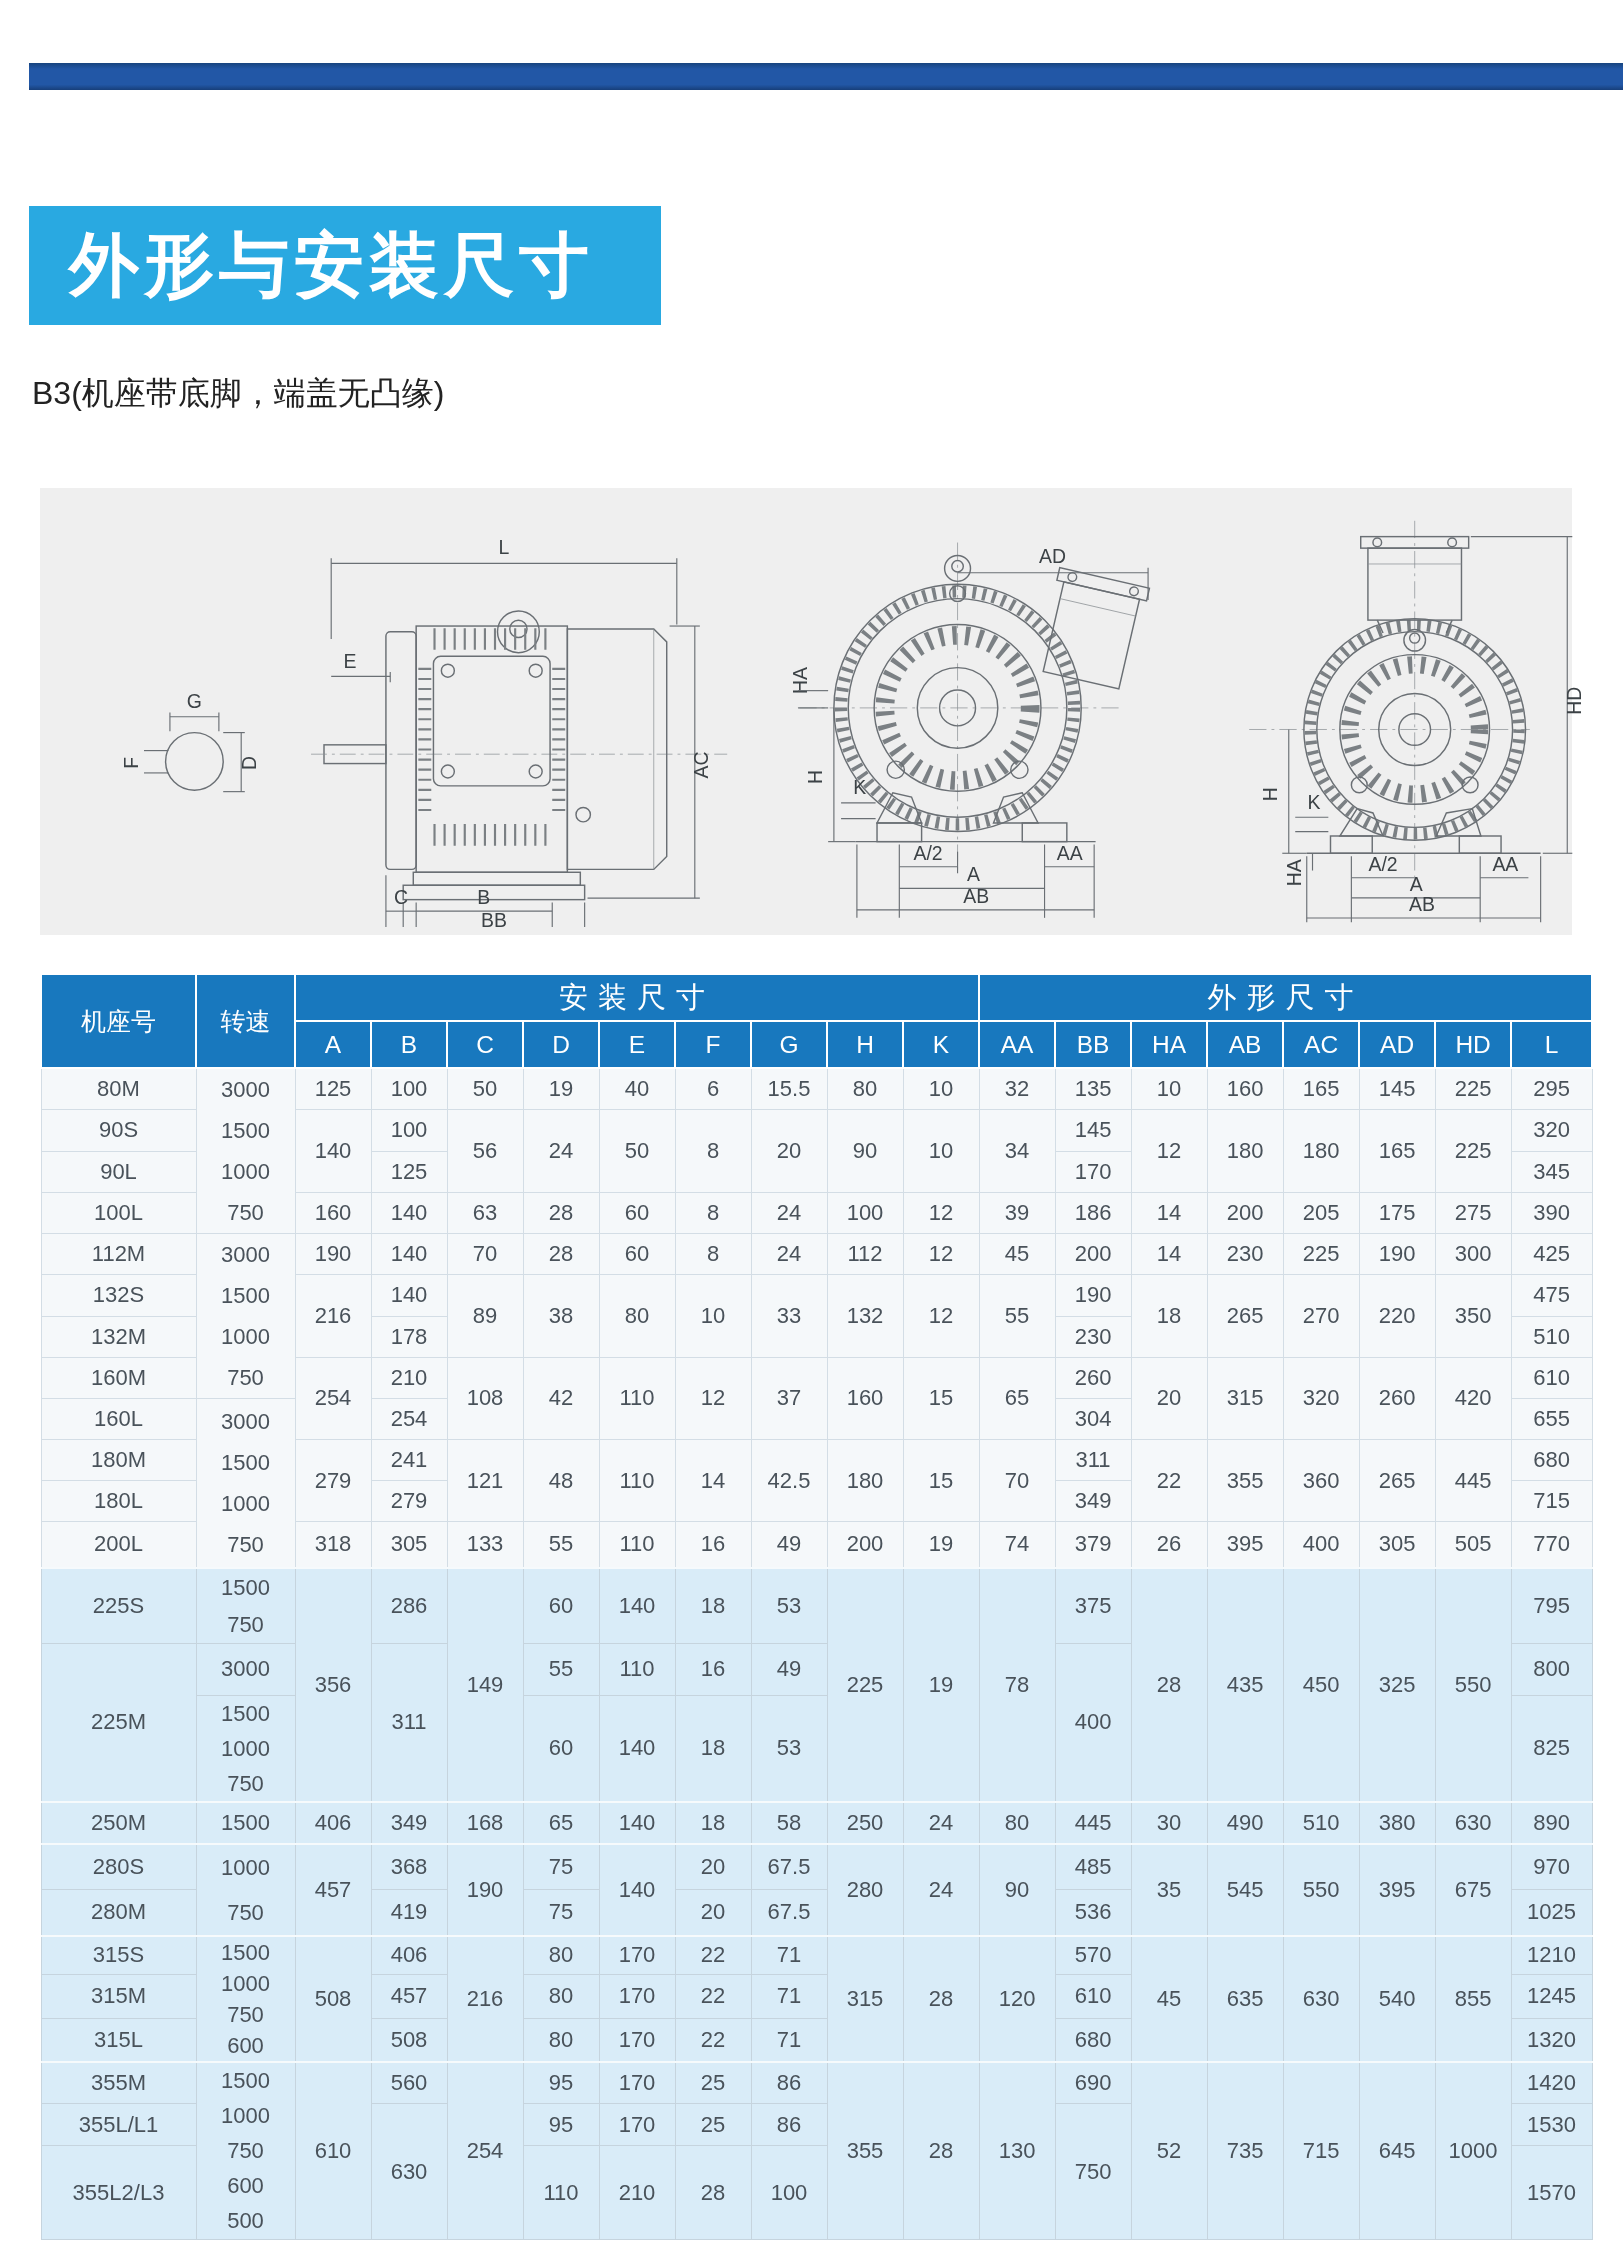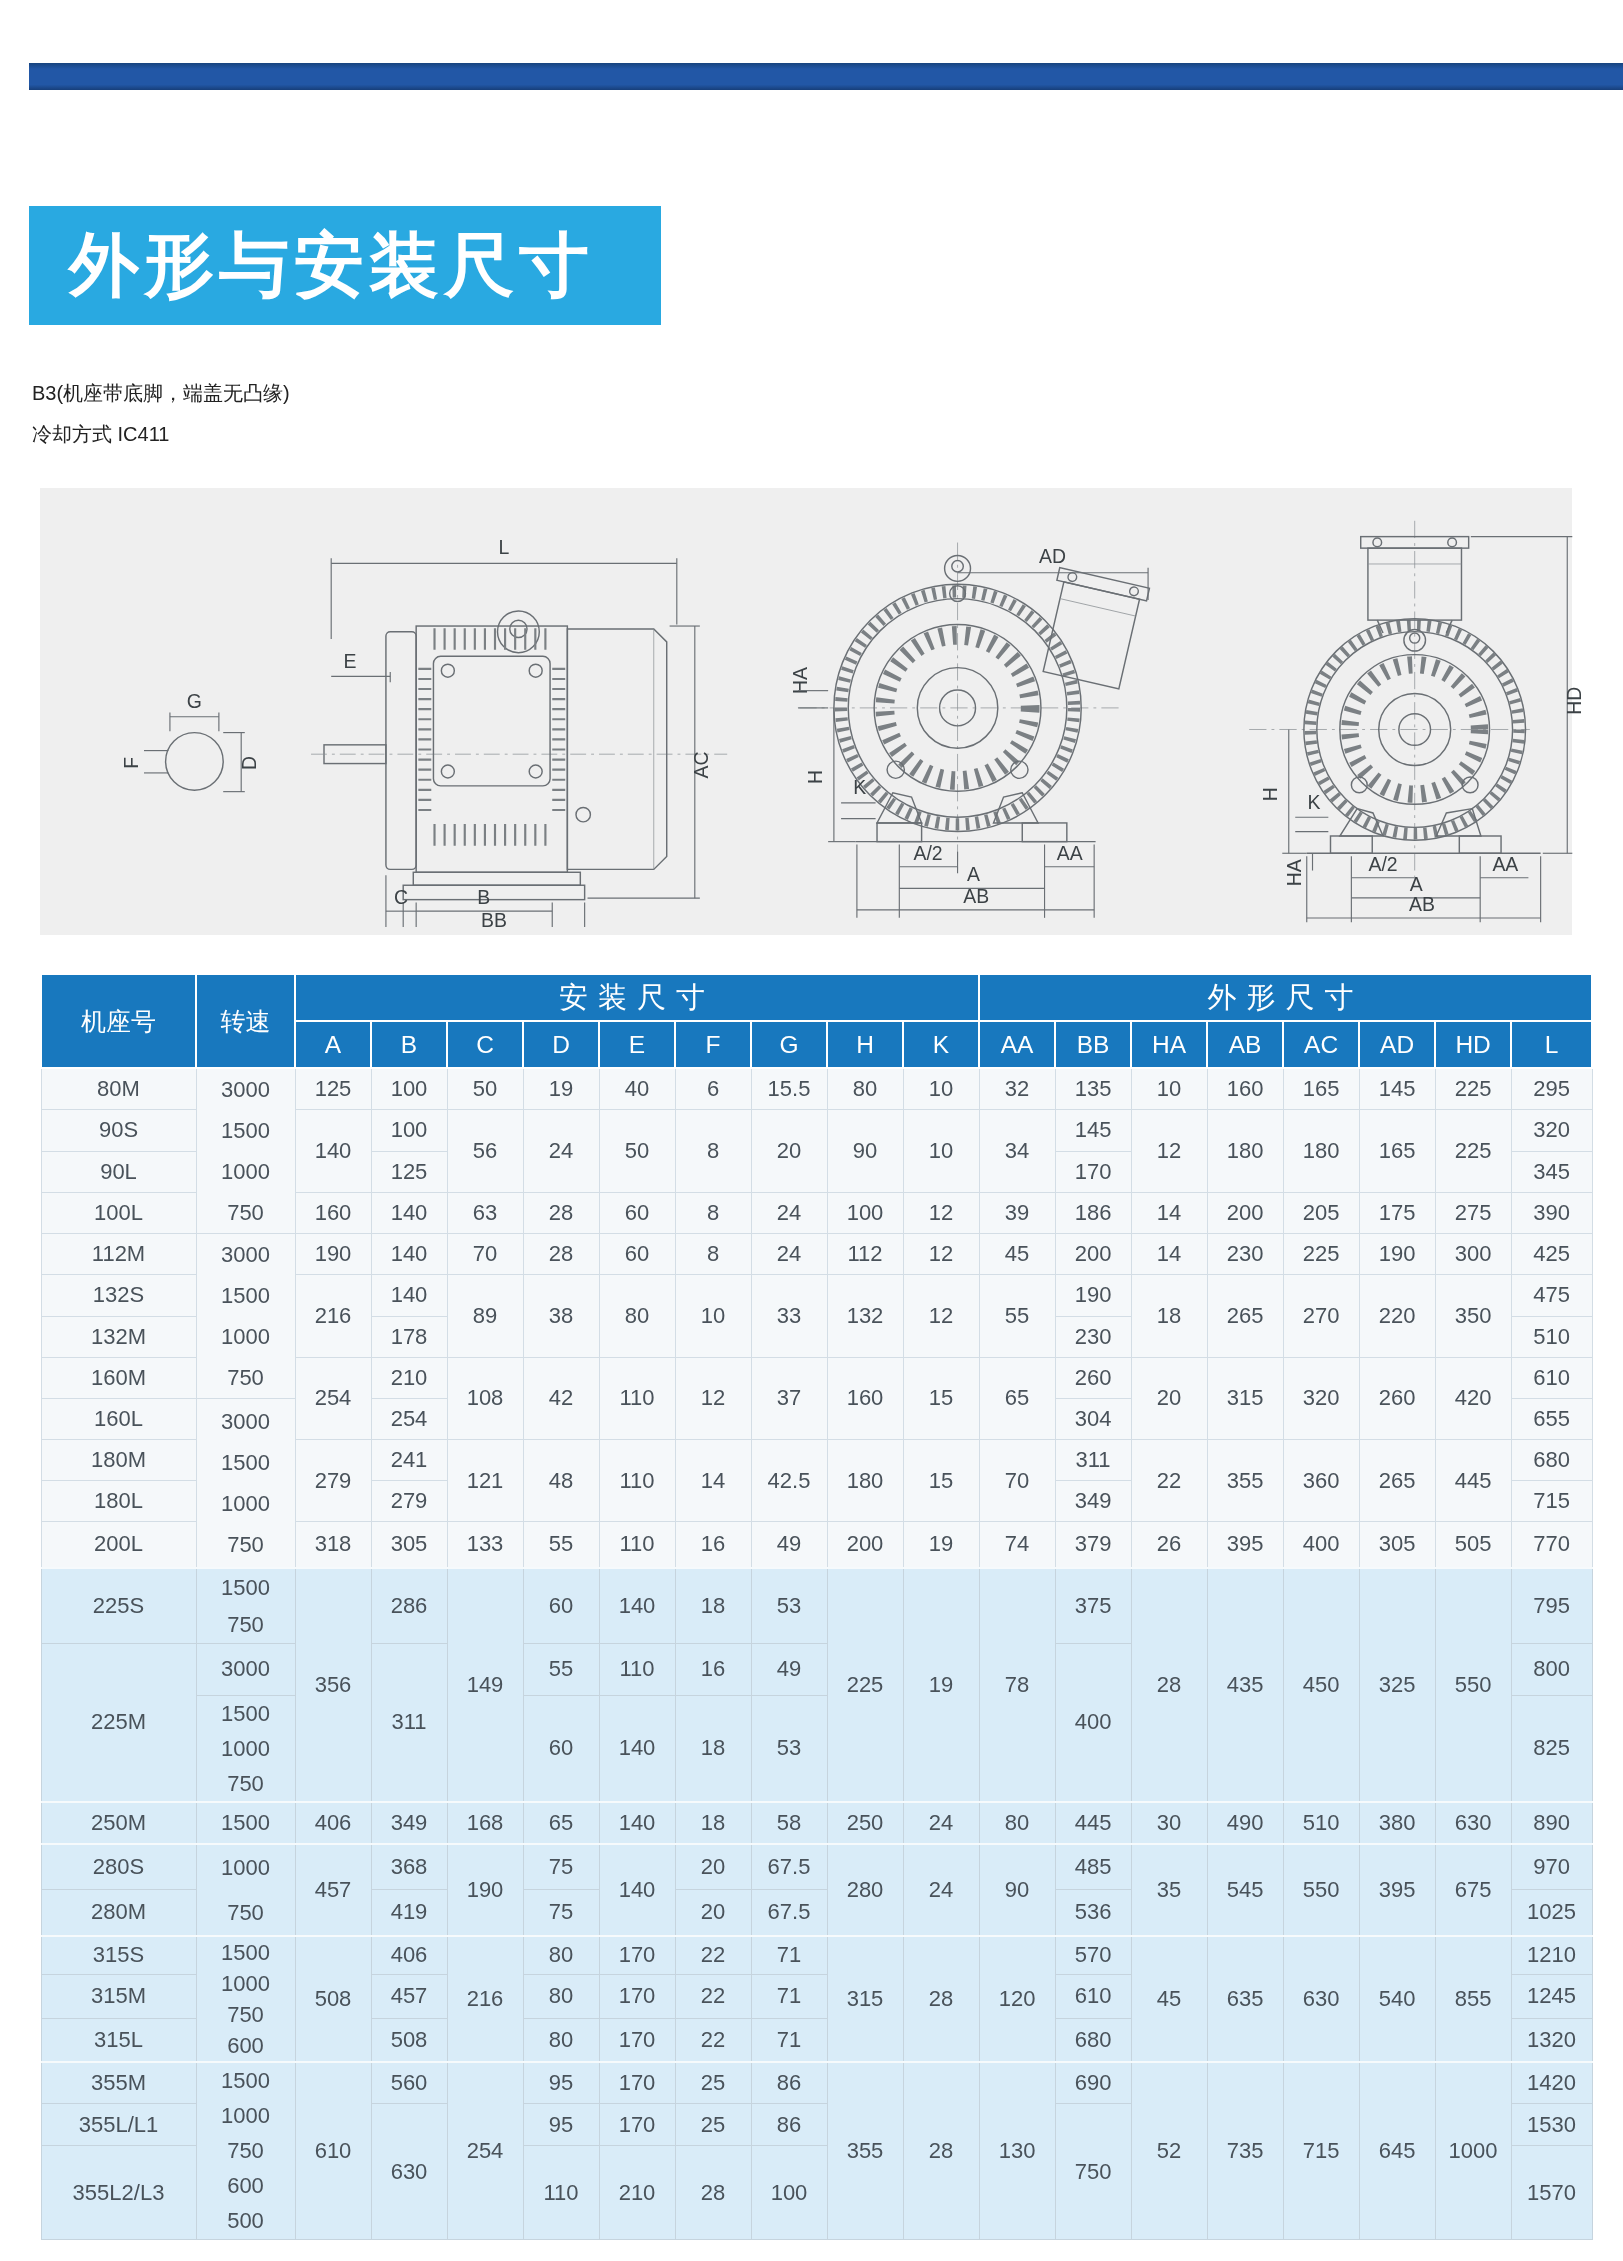--- a/index.html
+++ b/index.html
@@ -8,21 +8,21 @@
 
   
   .top-bar{position:absolute;left:29px;top:63px;right:0;height:27px;
            background:linear-gradient(#17447f,#2257a6 22%,#2257a6 80%,#173f7a);}
 
   
   .banner{position:absolute;left:29px;top:206px;width:632px;height:119px;background:#29a9e1;
           color:#ffffff;font-size:70px;font-weight:bold;letter-spacing:5px;
           display:flex;align-items:center;padding-left:40px;box-sizing:border-box;}
 
-  .subtitle{position:absolute;left:32px;top:373px;font-size:20px;color:#222;line-height:41px;}
+  .subtitle{position:absolute;left:32px;top:373px;font-size:32px;color:#222;line-height:41px;}
 
   
   .panel{position:absolute;left:40px;top:488px;width:1532px;height:447px;background:#efefef;}
   .panel svg{position:absolute;}
   .dwg{stroke:#6a6f74;stroke-width:2;fill:none;}
   .dwg-thin{stroke:#8a9094;stroke-width:1;fill:none;}
   .dim{stroke:#6a6f74;stroke-width:1.6;fill:none;}
   .dim-label{font-size:27px;fill:#3c4246;font-family:"Liberation Sans",sans-serif;}
 
   
@@ -46,21 +46,20 @@
 <div id="page">
 
   <div class="top-bar"></div>
 
   <div class="banner">
     <span>外形与安装尺寸</span>
   </div>
 
   <div class="subtitle">
     <div>B3(机座带底脚，端盖无凸缘)</div>
-    <div>冷却方式 IC411</div>
   </div>
 
   <div class="panel">
 
     <svg style="left:68px;top:7.2px;" width="648" height="432" viewBox="0 0 900 600">
       <defs>
         <pattern id="hatch" width="13" height="13" patternTransform="rotate(45)" patternUnits="userSpaceOnUse">
           <line x1="0" y1="0" x2="0" y2="13" stroke="#7b8084" stroke-width="2"></line>
         </pattern>
       </defs>

